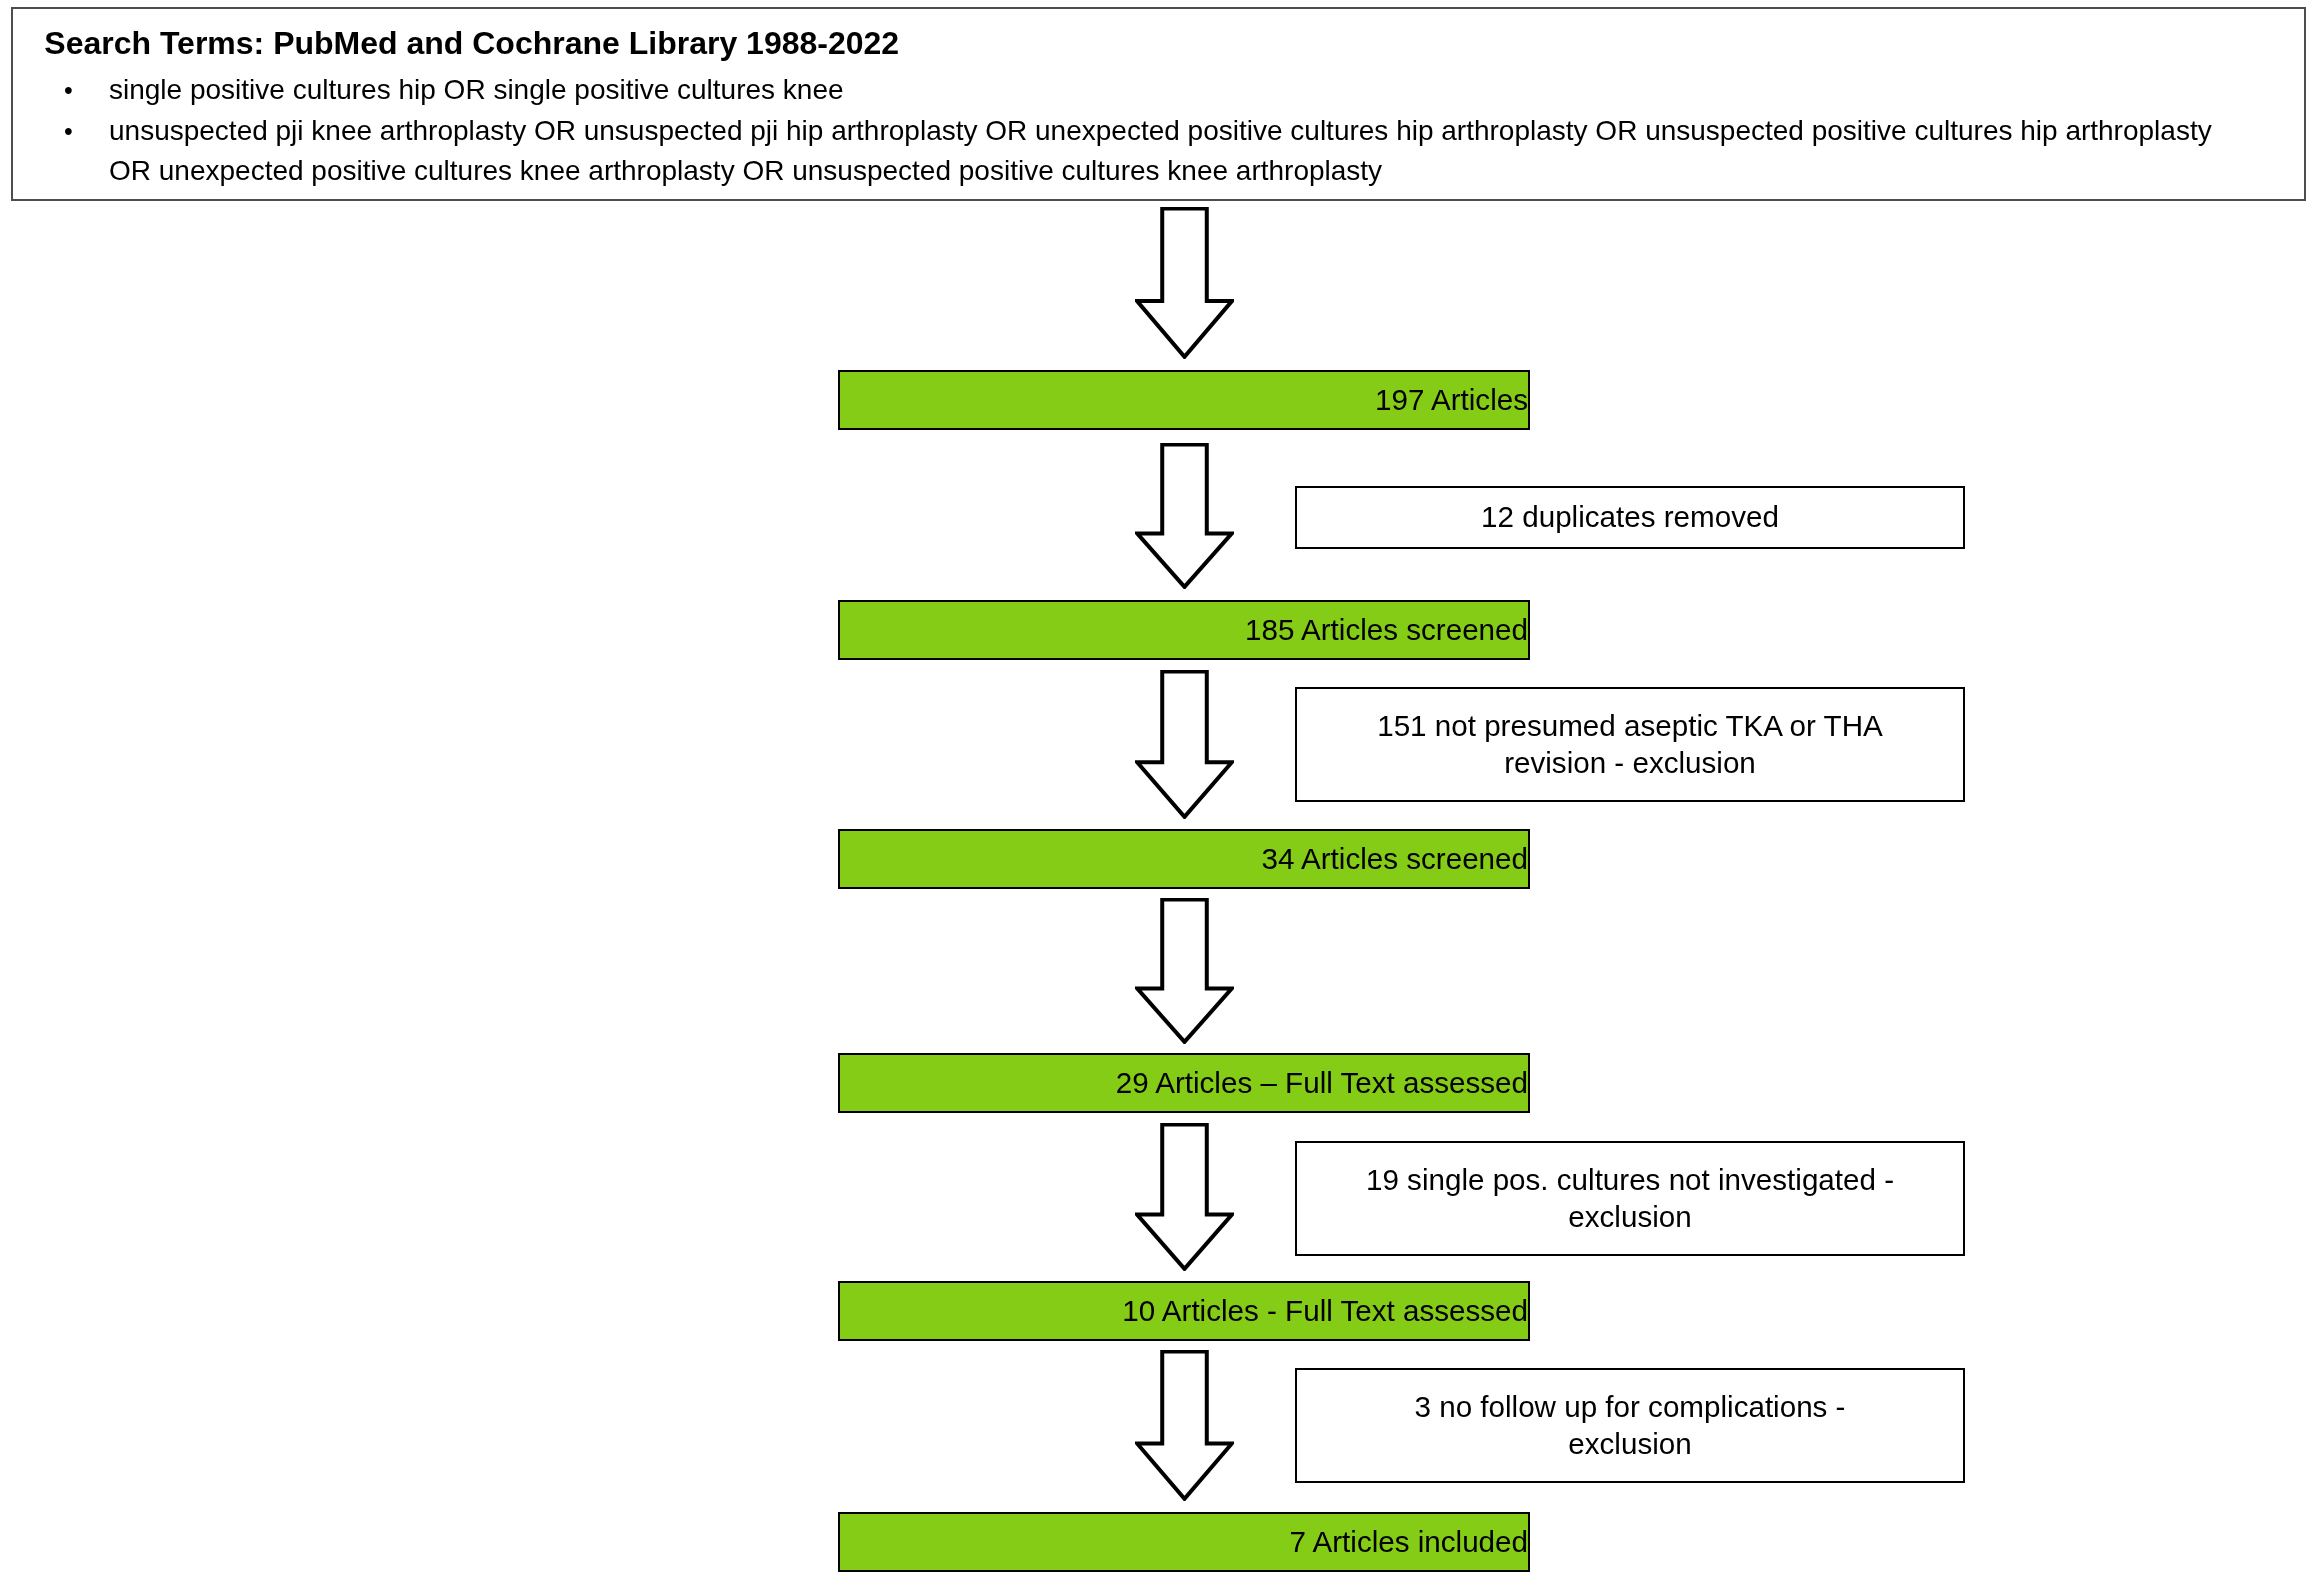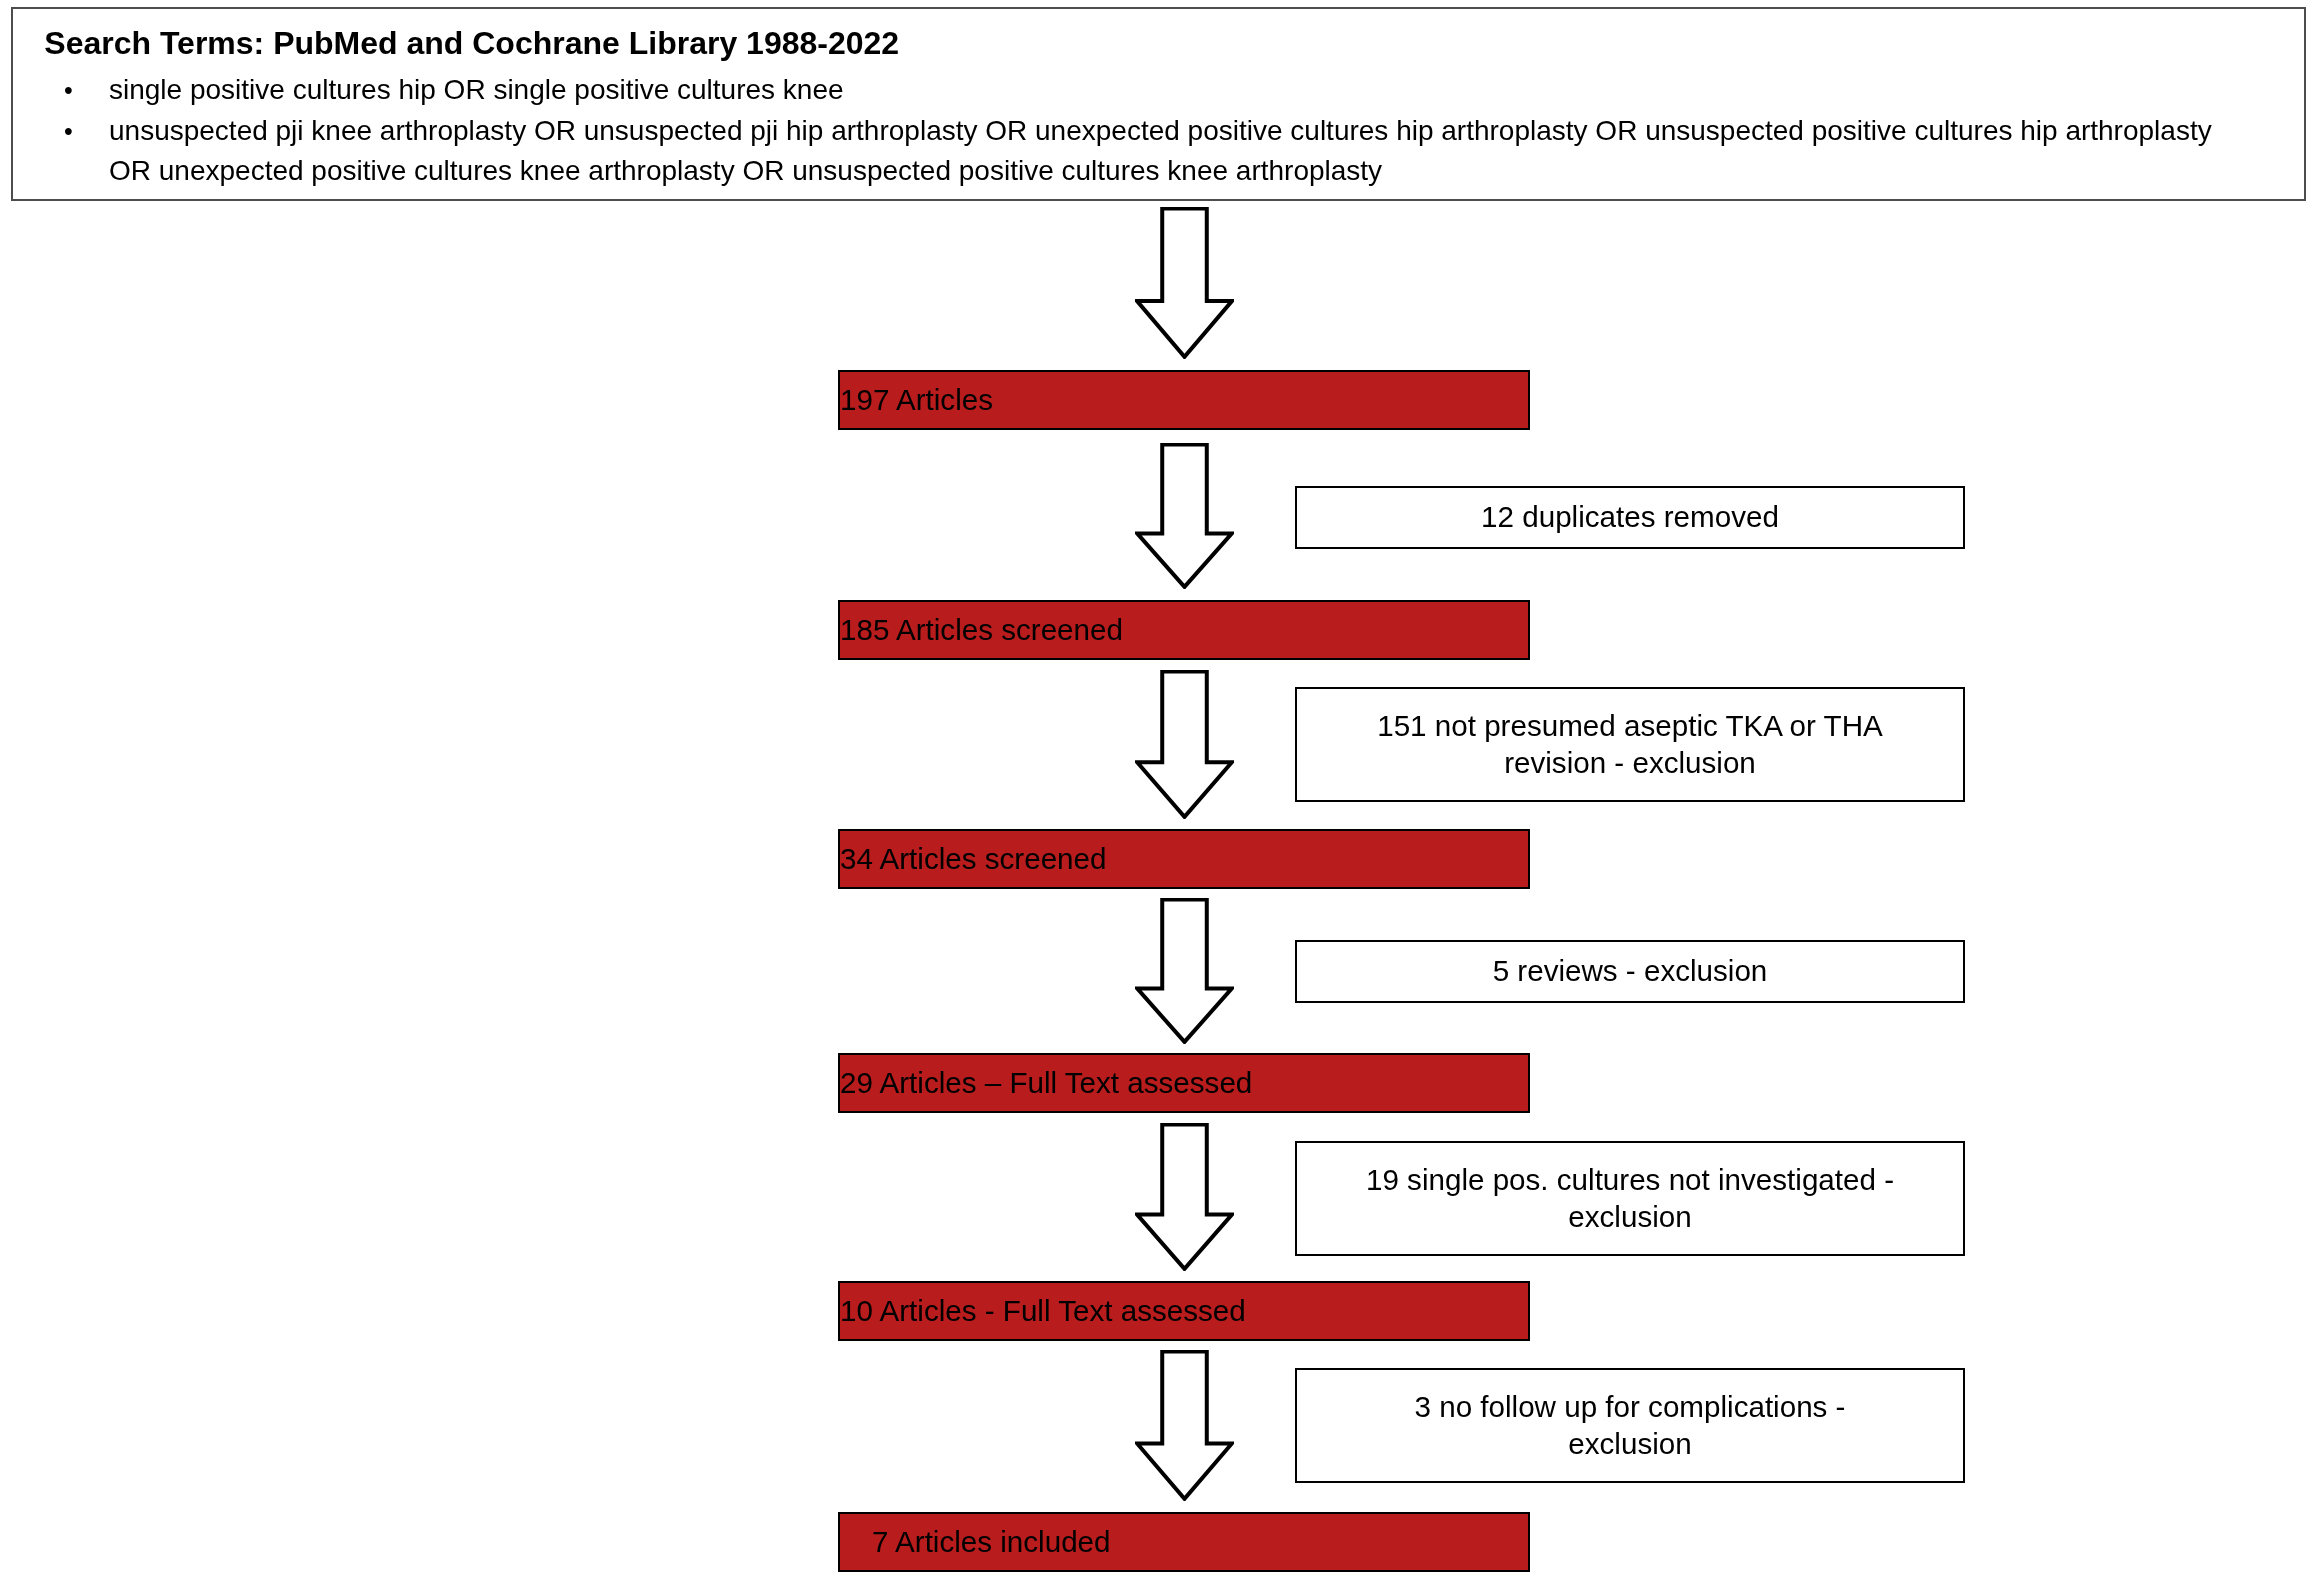--- a/index.html
+++ b/index.html
@@ -46,24 +46,24 @@
   }
   .bullet-row .btext { flex: 1; padding-right: 14px; }
 
   
   .node {
     position: absolute;
     left: 838px;
     width: 692px;
     height: 60px;
     border: 2.8px solid #000;
-    background: #b91c1c;
+    background: #84cc16;
     display: flex;
     align-items: center;
-    justify-content: flex-start;
+    justify-content: flex-end;
     font-size: 29.6px;
     text-align: center;
     z-index: 2;
   }
   .side {
     position: absolute;
     left: 1295px;
     width: 670px;
     border: 2.8px solid #000;
     background: #fff;
@@ -140,23 +140,20 @@
 
   <div class="node" style="top:829px;">
     <span>34 Articles screened</span>
   </div>
 
   <div class="arrow" style="top:898px;height:146px;">
     <svg viewBox="0 0 140 210" preserveAspectRatio="none" aria-hidden="true">
       <polygon points="38.5,2 101.5,2 101.5,130 137,130 70,207 3,130 38.5,130" fill="#ffffff" stroke="#000000" stroke-width="4" vector-effect="non-scaling-stroke"></polygon>
     </svg>
   </div>
-  <div class="side short" style="top:940px;">
-    <span>5 reviews - exclusion</span>
-  </div>
 
   <div class="node" style="top:1053px;">
     <span>29 Articles – Full Text assessed</span>
   </div>
 
   <div class="arrow" style="top:1123px;height:148px;">
     <svg viewBox="0 0 140 210" preserveAspectRatio="none" aria-hidden="true">
       <polygon points="38.5,2 101.5,2 101.5,130 137,130 70,207 3,130 38.5,130" fill="#ffffff" stroke="#000000" stroke-width="4" vector-effect="non-scaling-stroke"></polygon>
     </svg>
   </div>

